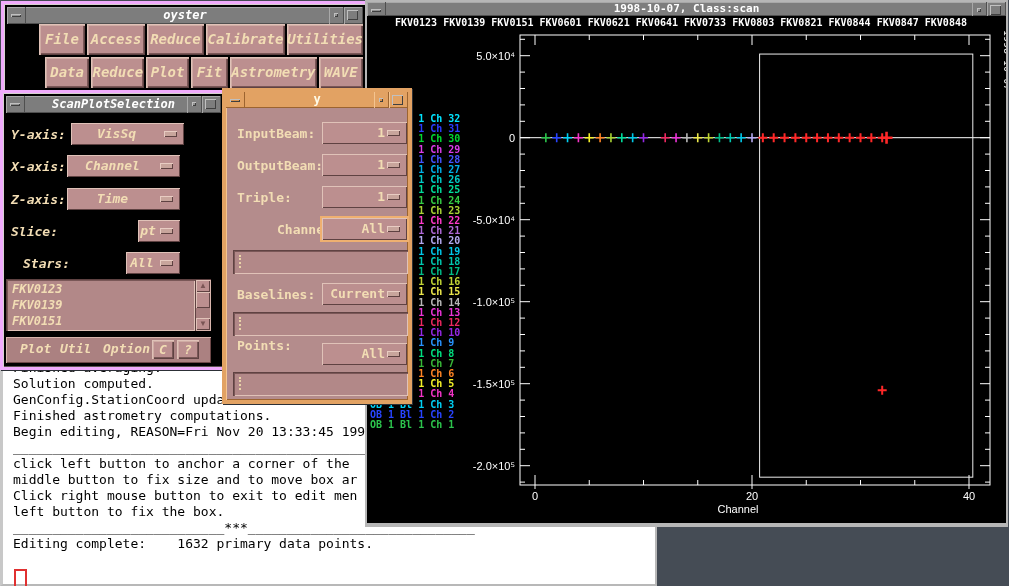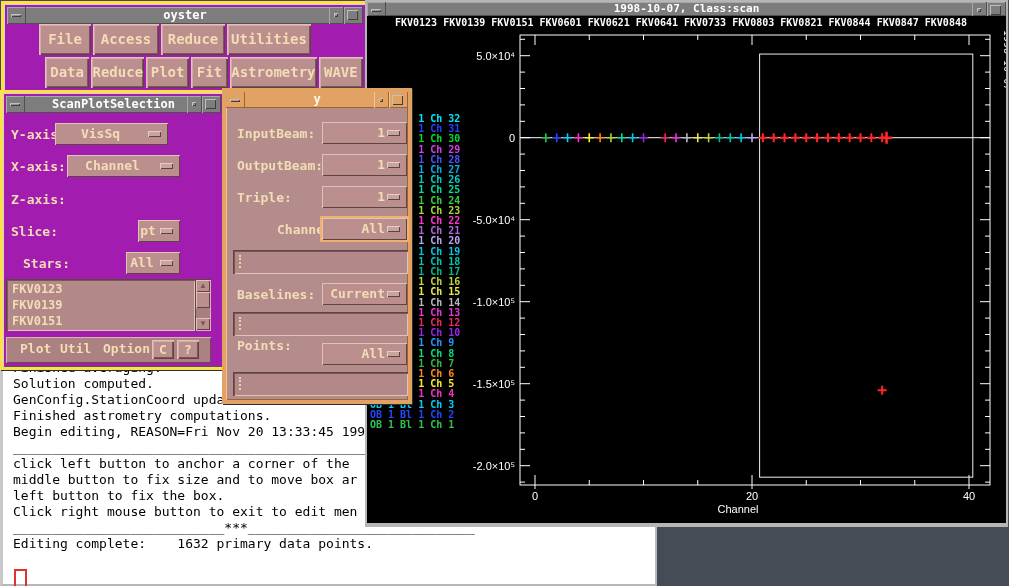--- a/index.html
+++ b/index.html
@@ -1,20 +1,20 @@
 <!DOCTYPE html>
 <html><head>
 <meta charset="utf-8">
 <style>
   html,body{margin:0;padding:0;background:#454c55;}
   #screen{position:relative;width:1009px;height:586px;overflow:hidden;background:#454c55;
           font-family:"Liberation Sans",sans-serif;}
   
-  .win{position:absolute;background:#a21caf;border:3px solid #fde047;
-       box-shadow:inset 1px 1px 0 #d6d2cf, inset -1px -1px 0 #5c5552, 1px 1px 0 #2c3036;}
+  .win{position:absolute;background:#000000;border:3px solid #f0abfc;
+       box-shadow:inset 1px 1px 0 #d6d2cf, inset -1px -1px 0 #5c5552, 1px 1px 0 #2c3036;font-style:italic;}
   .tbar{position:absolute;left:3px;right:3px;top:3px;height:17px;background:#7d7d7d;
         box-shadow:inset 1px 1px 0 #a8a8a8, inset -1px -1px 0 #4f4f4f;
         color:#fff;font-size:12px;font-weight:bold;text-align:center;line-height:17px;
         font-family:"DejaVu Sans Mono","Liberation Mono",monospace;}
   .tb-min{position:absolute;left:0;top:0;width:19px;height:17px;
           box-shadow:inset -1px 0 0 #4f4f4f, inset 1px 1px 0 #a8a8a8;}
   .tb-min::after{content:"";position:absolute;left:4px;top:7px;width:10px;height:3px;
           background:#909090;box-shadow:inset 1px 1px 0 #c0c0c0, inset -1px -1px 0 #3f3f3f;}
   .tb-sq{position:absolute;top:0;height:17px;box-shadow:inset 1px 0 0 #a8a8a8,inset -1px -1px 0 #4f4f4f;}
   .tb-sq.small{right:19px;width:15px;}
@@ -90,40 +90,41 @@
   <div id="term" style="z-index:1;">
     <div id="term-lines" style="padding-top:2px;">
         <div class="tline">Finished averaging.</div>
         <div class="tline">Solution computed.</div>
         <div class="tline">GenConfig.StationCoord updated.</div>
         <div class="tline">Finished astrometry computations.</div>
         <div class="tline">Begin editing, REASON=Fri Nov 20 13:33:45 1998</div>
         <div class="tline">____________________________________________________</div>
         <div class="tline">click left button to anchor a corner of the</div>
         <div class="tline">middle button to fix size and to move box ar</div>
+        <div class="tline">Click right mouse button to exit to edit men</div>
         <div class="tline">left button to fix the box.</div>
-        <div class="tline">Click right mouse button to exit to edit men</div>
         <div class="tline">___________________________***_____________________________</div>
         <div class="tline">Editing complete:    1632 primary data points.</div>
       </div>
     <div id="term-cursor" style="top: 211px;"></div>
   </div>
 
   <div id="oyster" class="win" style="left:1px;top:1px;width:362px;height:88px;z-index:2;">
     <div class="tbar">
       <div class="tb-min"></div>
       <span>oyster</span>
       <div class="tb-sq small"></div>
       <div class="tb-sq max"></div>
     </div>
     <div id="oyster-rows" style="position:absolute;left:3px;top:20px;right:3px;bottom:3px;">
         <div style="position: absolute; left: 0px; right: 0px; height: 31px; top: 0px; display: flex; gap: 2px; padding-left: 32px;">
           <div class="mbtn" style="width: 52px; line-height: 31px;">File</div>
           <div class="mbtn" style="width: 66px; line-height: 31px;">Access</div>
           <div class="mbtn" style="width: 64px; line-height: 31px;">Reduce</div>
+          <div class="mbtn" style="width: 90px; line-height: 31px;">Calibrate</div>
           <div class="mbtn" style="width: 84px; line-height: 31px;">Utilities</div>
         </div>
         <div style="position: absolute; left: 0px; right: 0px; height: 31px; top: 33px; display: flex; gap: 2px; padding-left: 38px;">
           <div class="mbtn" style="width: 50px; line-height: 31px;">Data</div>
           <div class="mbtn" style="width: 60px; line-height: 31px;">Reduce</div>
           <div class="mbtn" style="width: 48px; line-height: 31px;">Plot</div>
           <div class="mbtn" style="width: 42px; line-height: 31px;">Fit</div>
           <div class="mbtn" style="width: 98px; line-height: 31px;">Astrometry</div>
           <div class="mbtn" style="width: 50px; line-height: 31px;">WAVE</div>
         </div>
@@ -301,30 +302,34 @@
 
   <div id="sps" class="win" style="left:0;top:90px;width:221px;height:274px;z-index:3;">
     <div class="tbar">
       <div class="tb-min"></div>
       <span>ScanPlotSelection</span>
       <div class="tb-sq small"></div>
       <div class="tb-sq max"></div>
     </div>
     <div id="sps-body" style="position:absolute;left:0;top:0;right:0;bottom:0;">
         <div class="lbl" style="left: 8px; top: 34px;">Y-axis:</div>
-        <div class="optbtn" style="left: 52px; top: 30px; width: 113px; height: 22px;">
+        <div class="optbtn" style="left: 68px; top: 30px; width: 113px; height: 22px;">
           <div class="val" style="line-height: 22px;">VisSq</div>
           <div class="odash"></div>
         </div>
         <div class="lbl" style="left: 8px; top: 66px;">X-axis:</div>
         <div class="optbtn" style="left: 64px; top: 62px; width: 113px; height: 22px;">
           <div class="val" style="line-height: 22px;">Channel</div>
           <div class="odash"></div>
         </div>
         <div class="lbl" style="left: 8px; top: 99px;">Z-axis:</div>
+        <div class="optbtn" style="left: 64px; top: 95px; width: 113px; height: 22px;">
+          <div class="val" style="line-height: 22px;">Time</div>
+          <div class="odash"></div>
+        </div>
         <div class="lbl" style="left: 8px; top: 131px;">Slice:</div>
         <div class="optbtn" style="left: 135px; top: 127px; width: 42px; height: 22px;">
           <div class="val" style="line-height: 22px;">pt</div>
           <div class="odash"></div>
         </div>
         <div class="lbl" style="left: 8px; top: 163px; margin-left: 12px;">Stars:</div>
         <div class="optbtn" style="left: 123px; top: 159px; width: 54px; height: 22px;">
           <div class="val" style="line-height: 22px;">All</div>
           <div class="odash"></div>
         </div>

